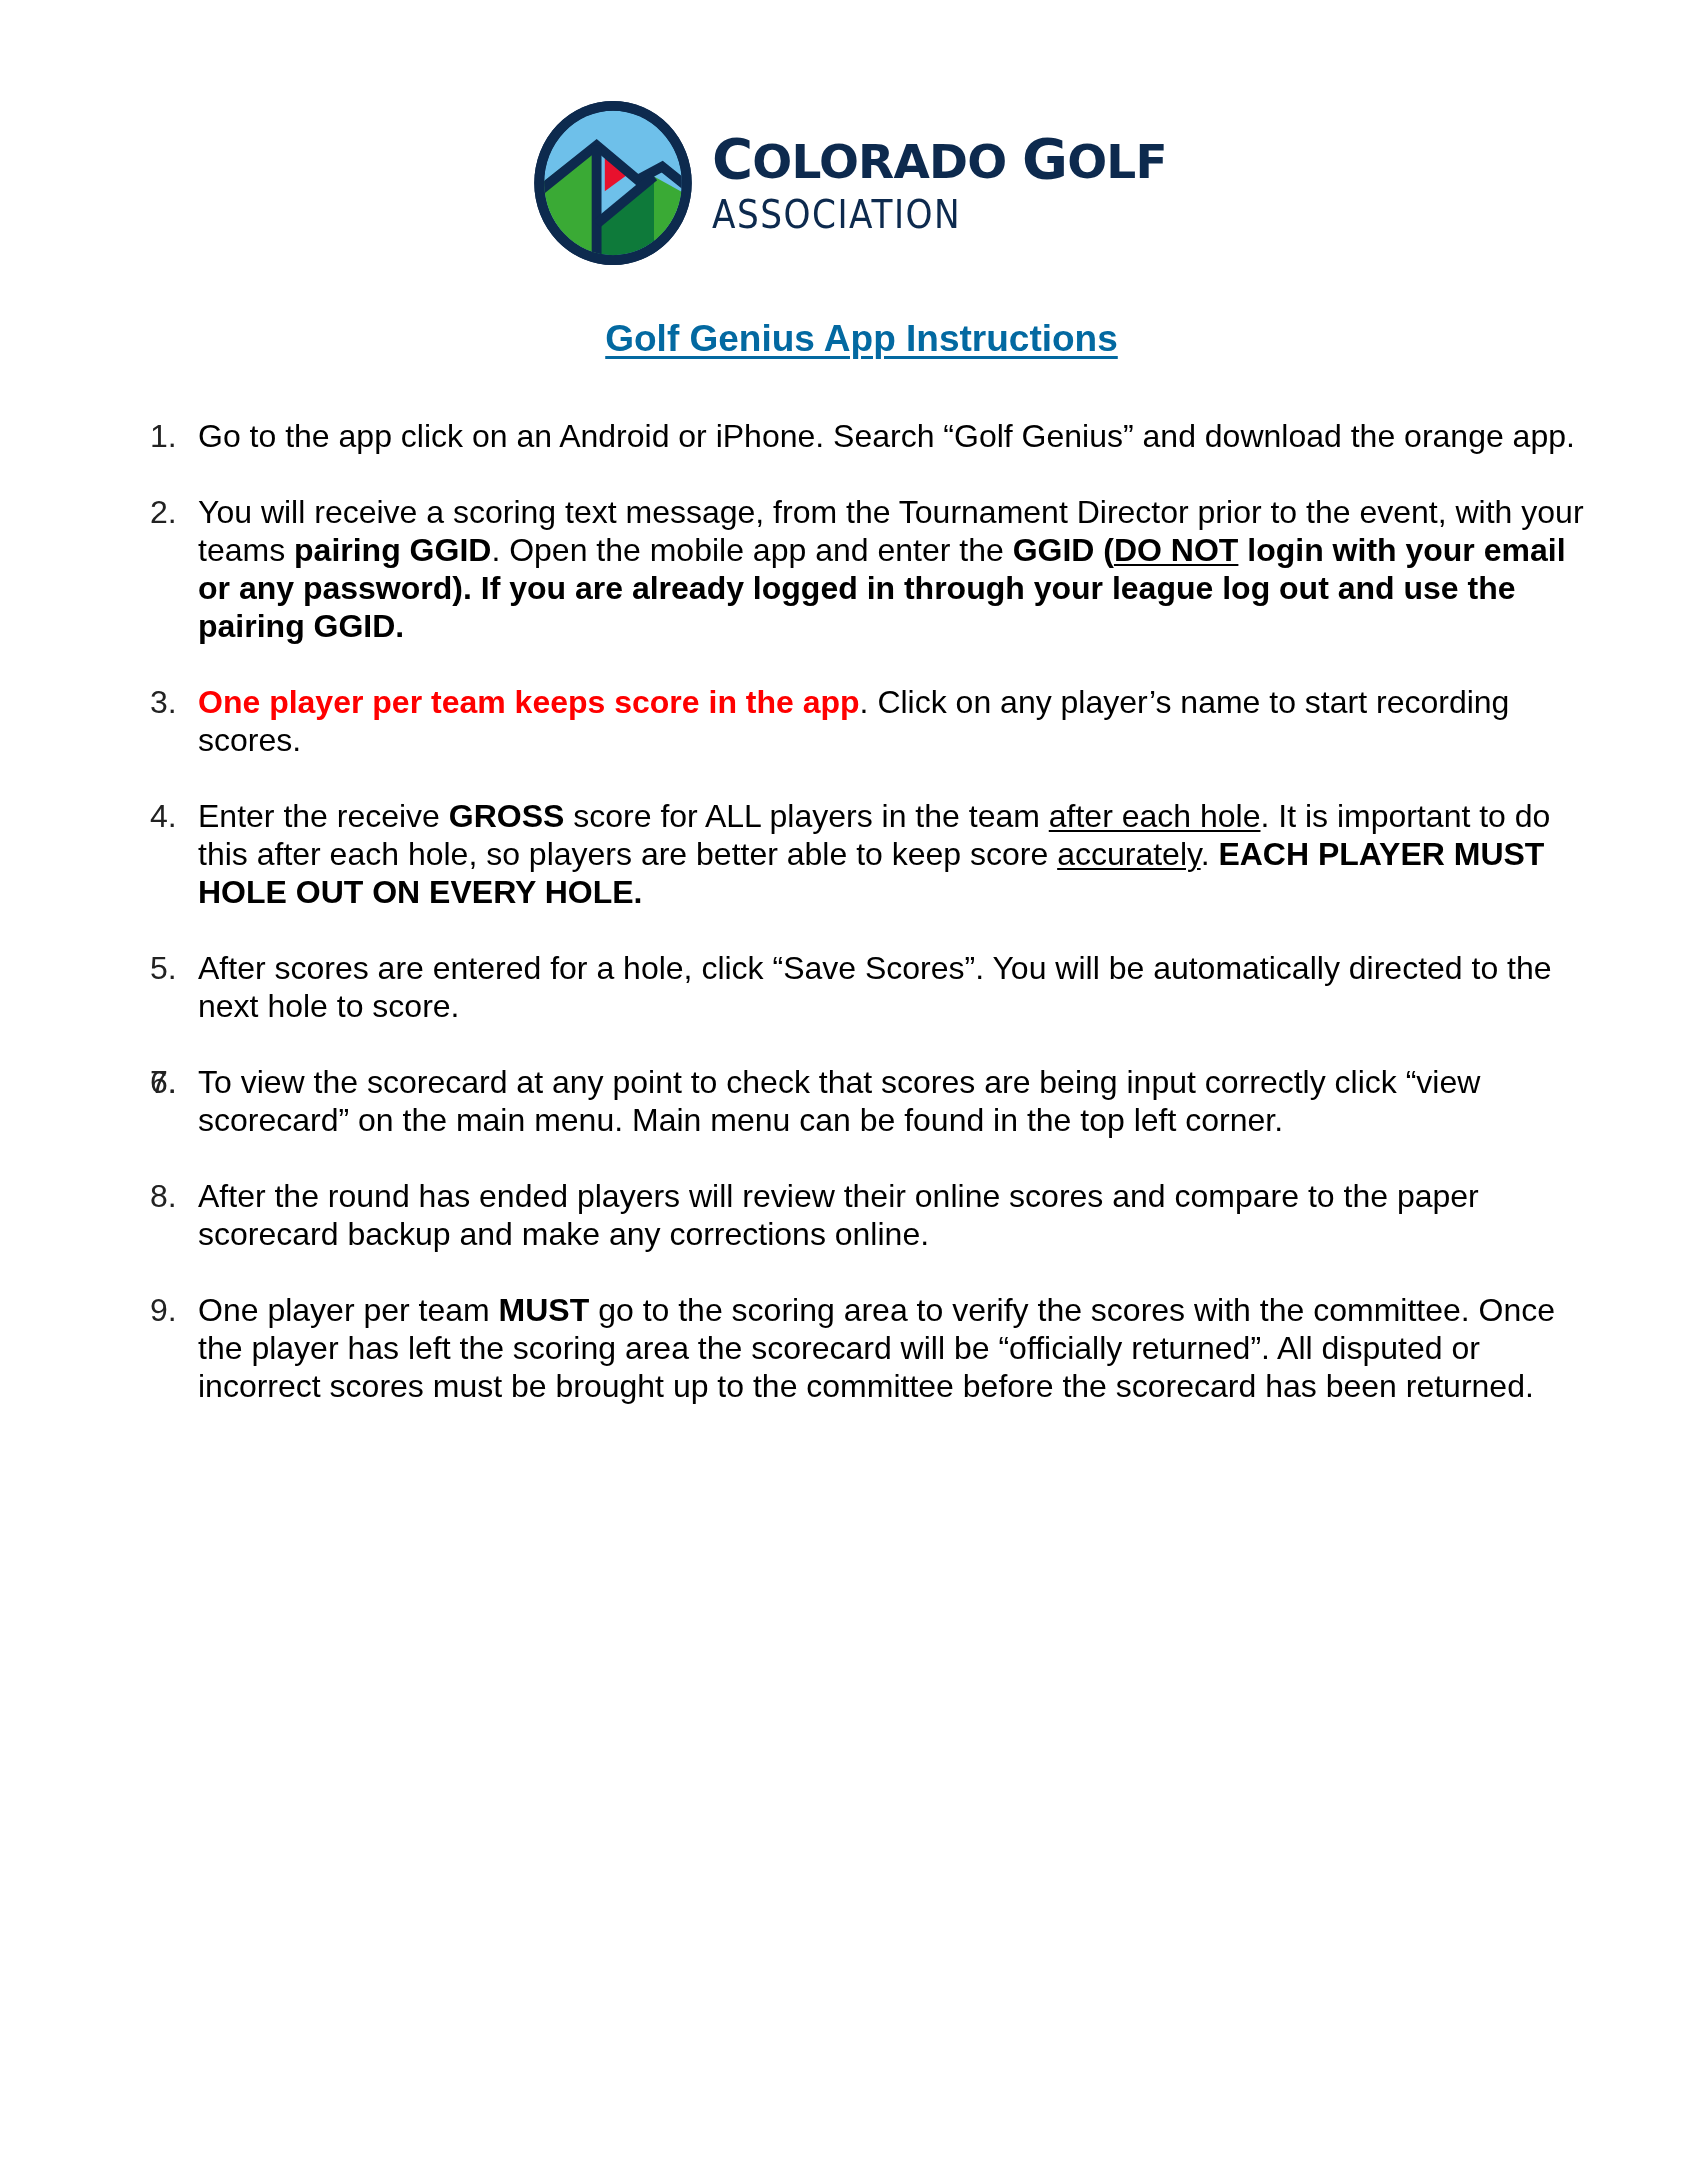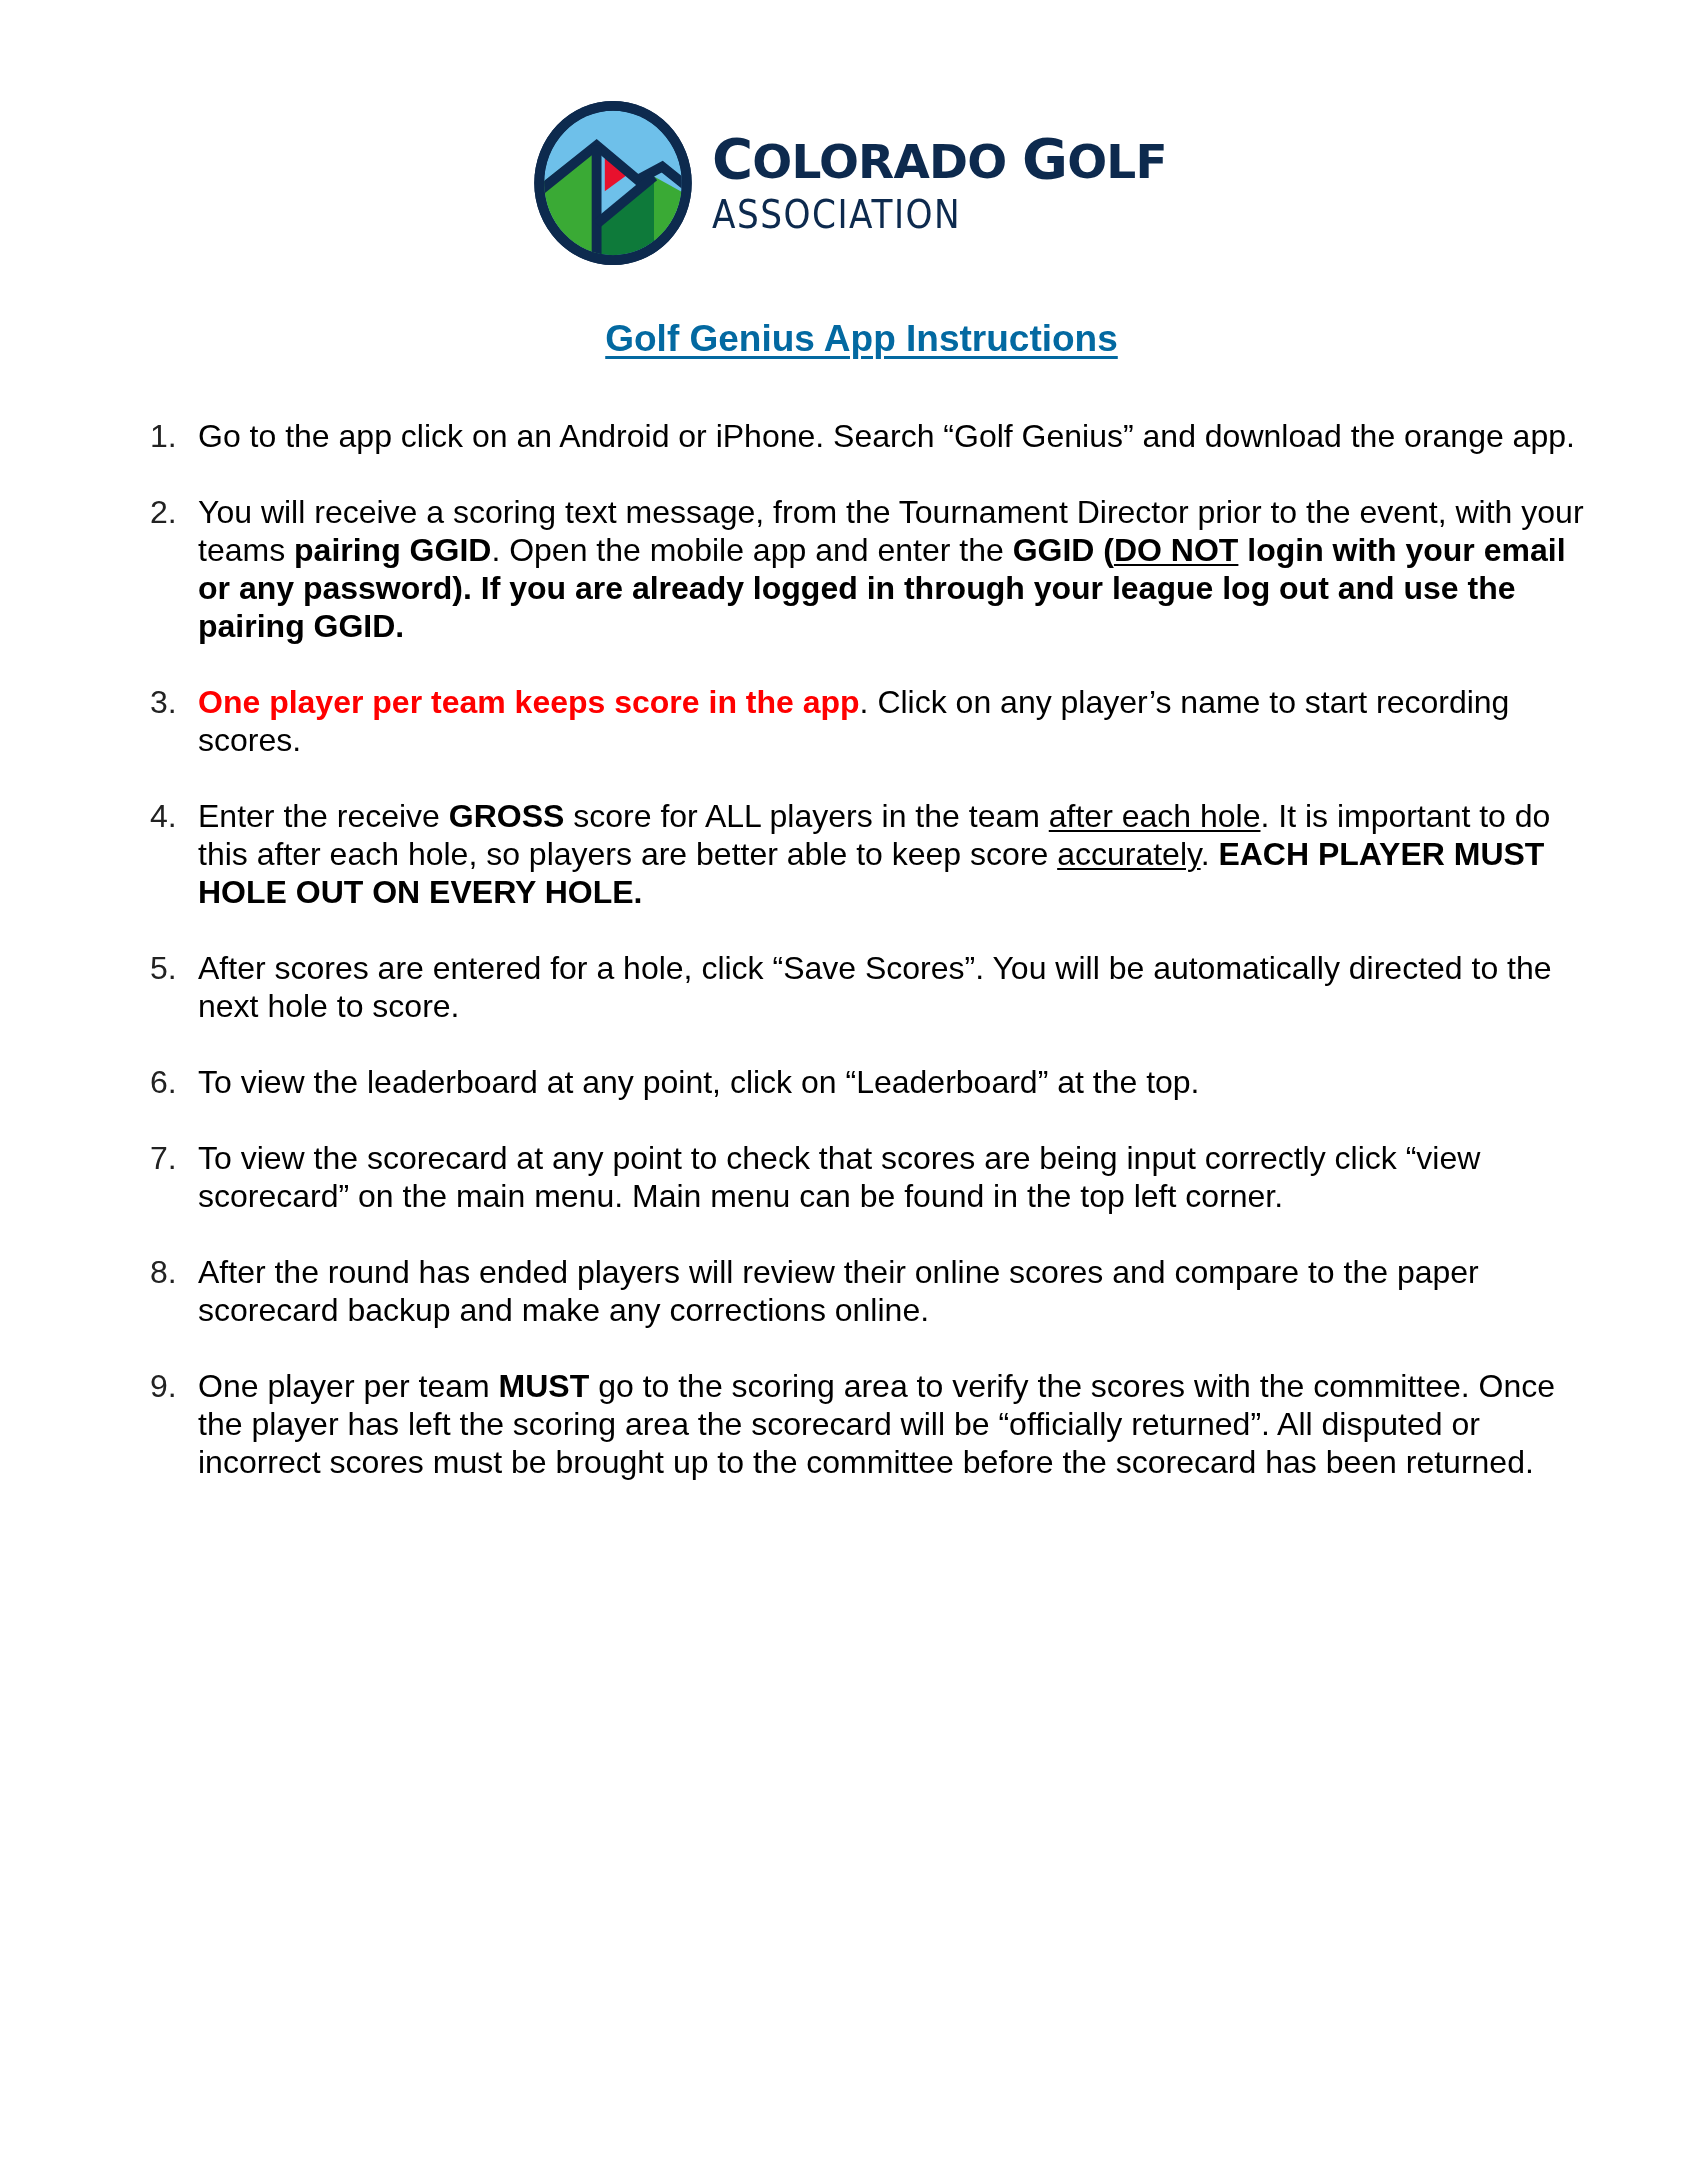--- a/index.html
+++ b/index.html
@@ -152,21 +152,20 @@
   <li>
     <span class="num">4.</span>
     <span>Enter the receive </span><span class="b">GROSS</span><span> score for ALL players in the team </span><span class="u">after each hole</span><span>. It is important to do this after each hole, so players are better able to keep score </span><span class="u">accurately</span><span>. </span><span class="b">EACH PLAYER MUST HOLE OUT ON EVERY HOLE.</span>
   </li>
   <li>
     <span class="num">5.</span>
     <span>After scores are entered for a hole, click “Save Scores”. You will be automatically directed to the next hole to score.</span>
   </li>
   <li>
     <span class="num">6.</span>
-    <span>To view the leaderboard at any point, click on “Leaderboard” at the top.</span>
   </li>
   <li>
     <span class="num">7.</span>
     <span>To view the scorecard at any point to check that scores are being input correctly click “view scorecard” on the main menu. Main menu can be found in the top left corner.</span>
   </li>
   <li>
     <span class="num">8.</span>
     <span>After the round has ended players will review their online scores and compare to the paper scorecard backup and make any corrections online.</span>
   </li>
   <li>

